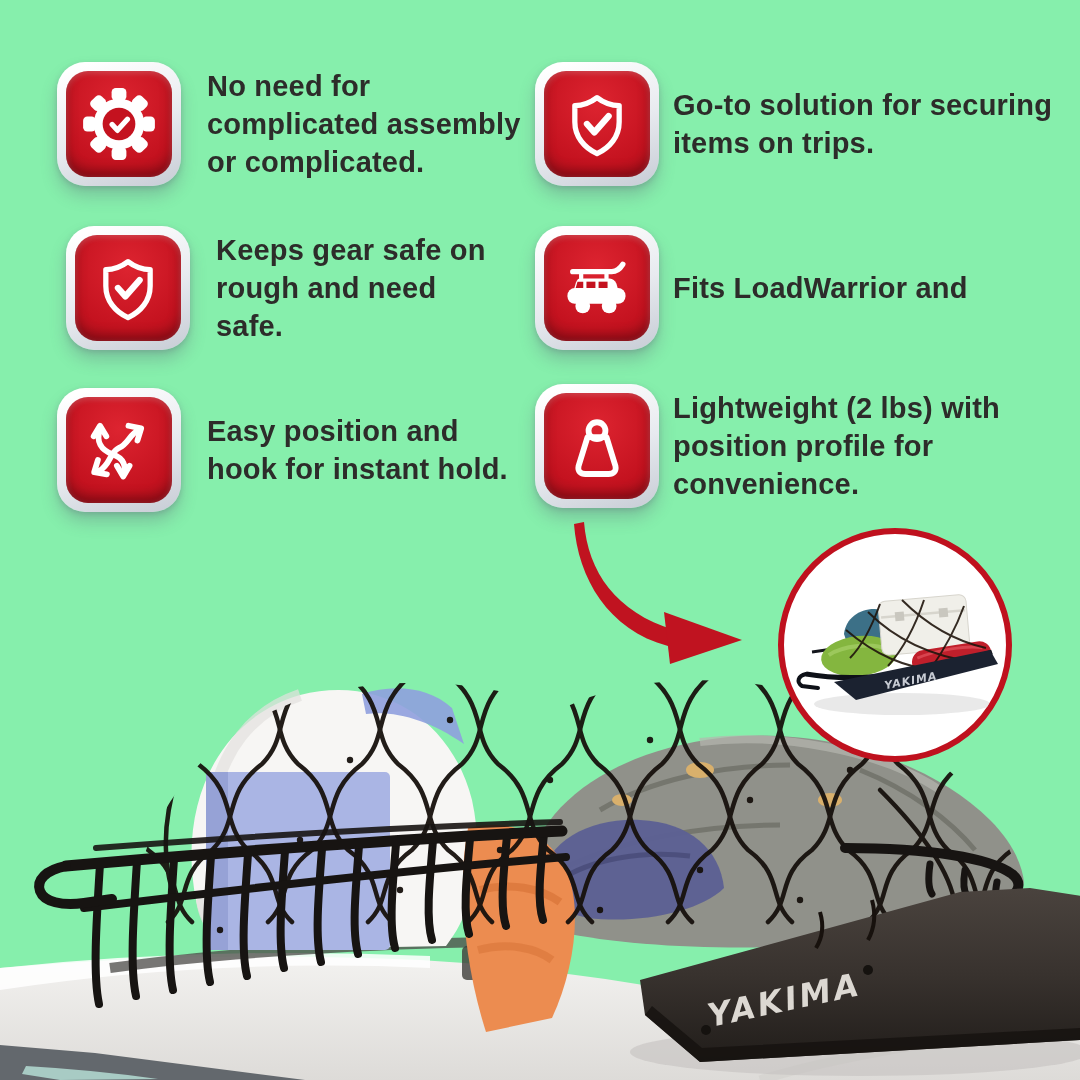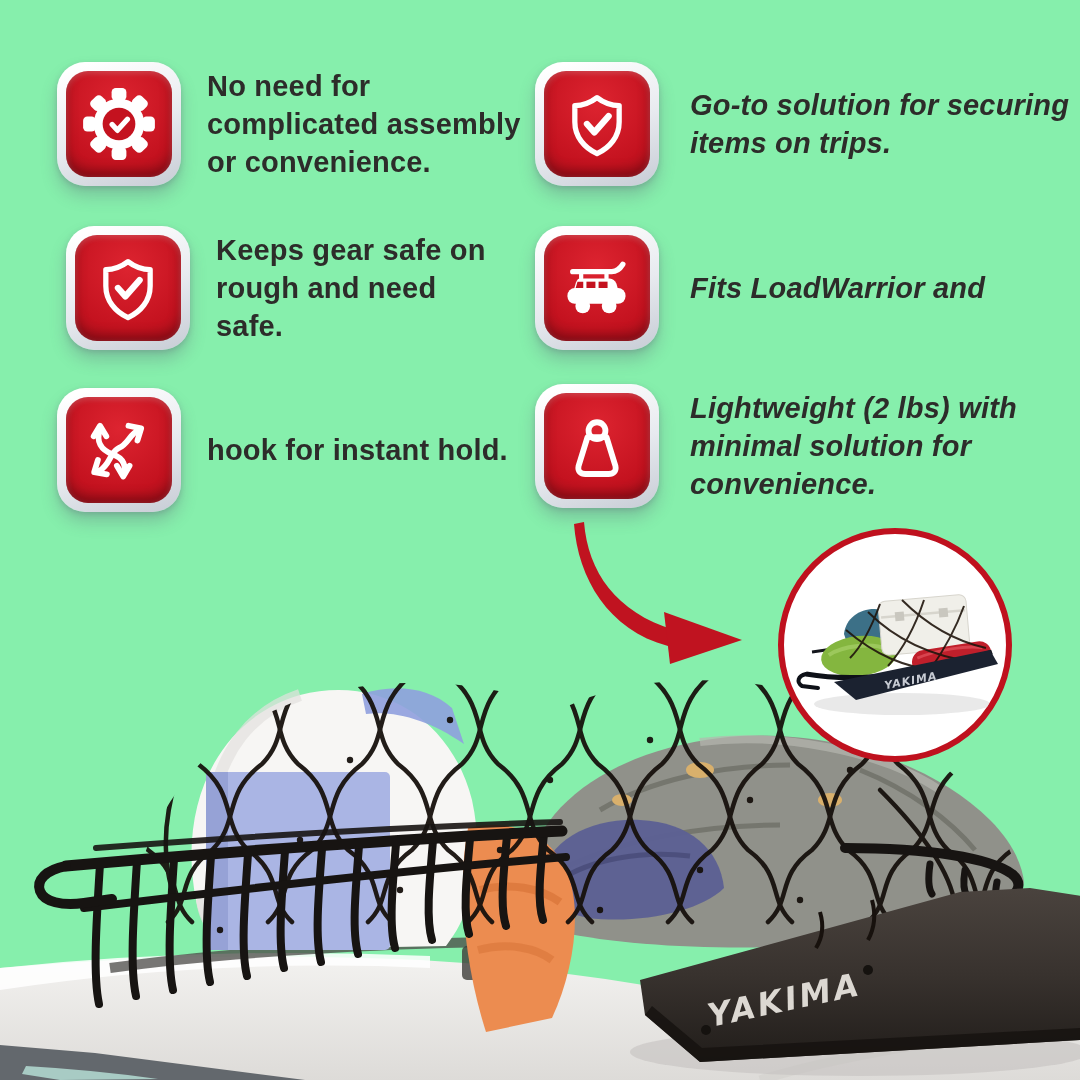--- a/index.html
+++ b/index.html
@@ -1,19 +1,19 @@
 <!DOCTYPE html>
 <html><head>
 <meta charset="utf-8">
 <style>
   html,body{margin:0;padding:0;background:#ffffff;}
   .stage{position:relative;width:1080px;height:1080px;background:#86efac;overflow:hidden;
          font-family:"Liberation Sans",sans-serif;}
   .feature{position:absolute;display:flex;align-items:center;gap:26px;}
-  .feature.right{gap:31px;font-style:italic;}
+  .feature.right{gap:14px;}
   .tile{flex:0 0 auto;width:124px;height:124px;border-radius:28px;
         background:linear-gradient(160deg,#ffffff 8%,#e7eaef 55%,#c7ccd5 100%);
         box-shadow:0 10px 16px rgba(96,106,122,.32),0 2px 5px rgba(96,106,122,.28);
         display:flex;align-items:center;justify-content:center;}
   .tile-face{width:106px;height:106px;border-radius:22px;
         background:radial-gradient(130% 130% at 50% 30%,#dd2430 0%,#c4121f 46%,#7e0c15 100%);
         box-shadow:inset 0 2px 6px rgba(255,255,255,.22),inset 0 -6px 12px rgba(58,0,6,.45);
         display:flex;align-items:center;justify-content:center;}
   .glyph{width:76px;height:76px;display:block;}
   .copy{font-size:29px;line-height:38px;font-weight:700;color:#2d2c2a;letter-spacing:.2px;}
@@ -47,21 +47,21 @@
             </g>
             <circle r="15.5" fill="#c4121f"></circle>
             <path d="M-6.5 0.5 L-1.5 6 L8 -4.5" fill="none" stroke="#ffffff" stroke-width="5" stroke-linecap="round" stroke-linejoin="round"></path>
           </g>
         </svg>
       </div>
     </div>
     <div class="copy">
       <div>No need for</div>
       <div>complicated assembly</div>
-      <div>or convenience.</div>
+      <div>or complicated.</div>
     </div>
   </div>
 
   <div class="feature" style="left:66px;top:226px;width:470px;">
     <div class="tile">
       <div class="tile-face">
         <svg class="glyph" viewBox="0 0 72 72">
           <path d="M36 11 C 42.5 16 50.5 18.5 57 18.5 L57 34 C 57 48 48 58.5 36 64 C 24 58.5 15 48 15 34 L15 18.5 C 21.5 18.5 29.5 16 36 11 Z" fill="none" stroke="#ffffff" stroke-width="5" stroke-linejoin="round"></path>
           <path d="M26.5 36 L33.5 44 L47 28.5" fill="none" stroke="#ffffff" stroke-width="6" stroke-linecap="round" stroke-linejoin="round"></path>
         </svg>
@@ -83,20 +83,21 @@
             <path d="M17 56 C 28 50 27 38 36 34 C 45 30 45 22 55 17"></path>
             <path d="M12 23 L18 13 L24 23"></path>
             <path d="M34 51 L40 61 L46 51"></path>
             <path d="M45 13 L57 15.5 L53.5 27"></path>
             <path d="M24.5 59 L12.5 57 L16 45.5"></path>
           </g>
         </svg>
       </div>
     </div>
     <div class="copy">
+      <div>Easy position and</div>
       <div>hook for instant hold.</div>
       <div></div>
     </div>
   </div>
 
   <div class="feature right" style="left:535px;top:62px;width:545px;">
     <div class="tile">
       <div class="tile-face">
         <svg class="glyph" viewBox="0 0 72 72">
           <path d="M36 11 C 42.5 16 50.5 18.5 57 18.5 L57 34 C 57 48 48 58.5 36 64 C 24 58.5 15 48 15 34 L15 18.5 C 21.5 18.5 29.5 16 36 11 Z" fill="none" stroke="#ffffff" stroke-width="5" stroke-linejoin="round"></path>
@@ -145,21 +146,21 @@
         <svg class="glyph" viewBox="0 0 72 72">
           <g fill="none" stroke="#ffffff" stroke-width="5.5" stroke-linejoin="round">
             <circle cx="36" cy="21.5" r="8"></circle>
             <path d="M27 27.5 L45 27.5 L53.5 55 C 54.5 60 51.5 62.5 47 62.5 L25 62.5 C 20.5 62.5 17.5 60 18.5 55 Z" stroke-linecap="round"></path>
           </g>
         </svg>
       </div>
     </div>
     <div class="copy">
       <div>Lightweight (2 lbs) with</div>
-      <div>minimal solution for</div>
+      <div>position profile for</div>
       <div>convenience.</div>
     </div>
   </div>
 
   <svg class="arrow-svg" viewBox="0 0 200 160">
     <g fill="#c01320">
       <path d="M16 10 C 20 60 48 100 106 118 L 100 134 C 40 118 10 66 6 12 Z"></path>
       <path d="M96 100 L 174 128 L 102 152 Z"></path>
     </g>
   </svg>

